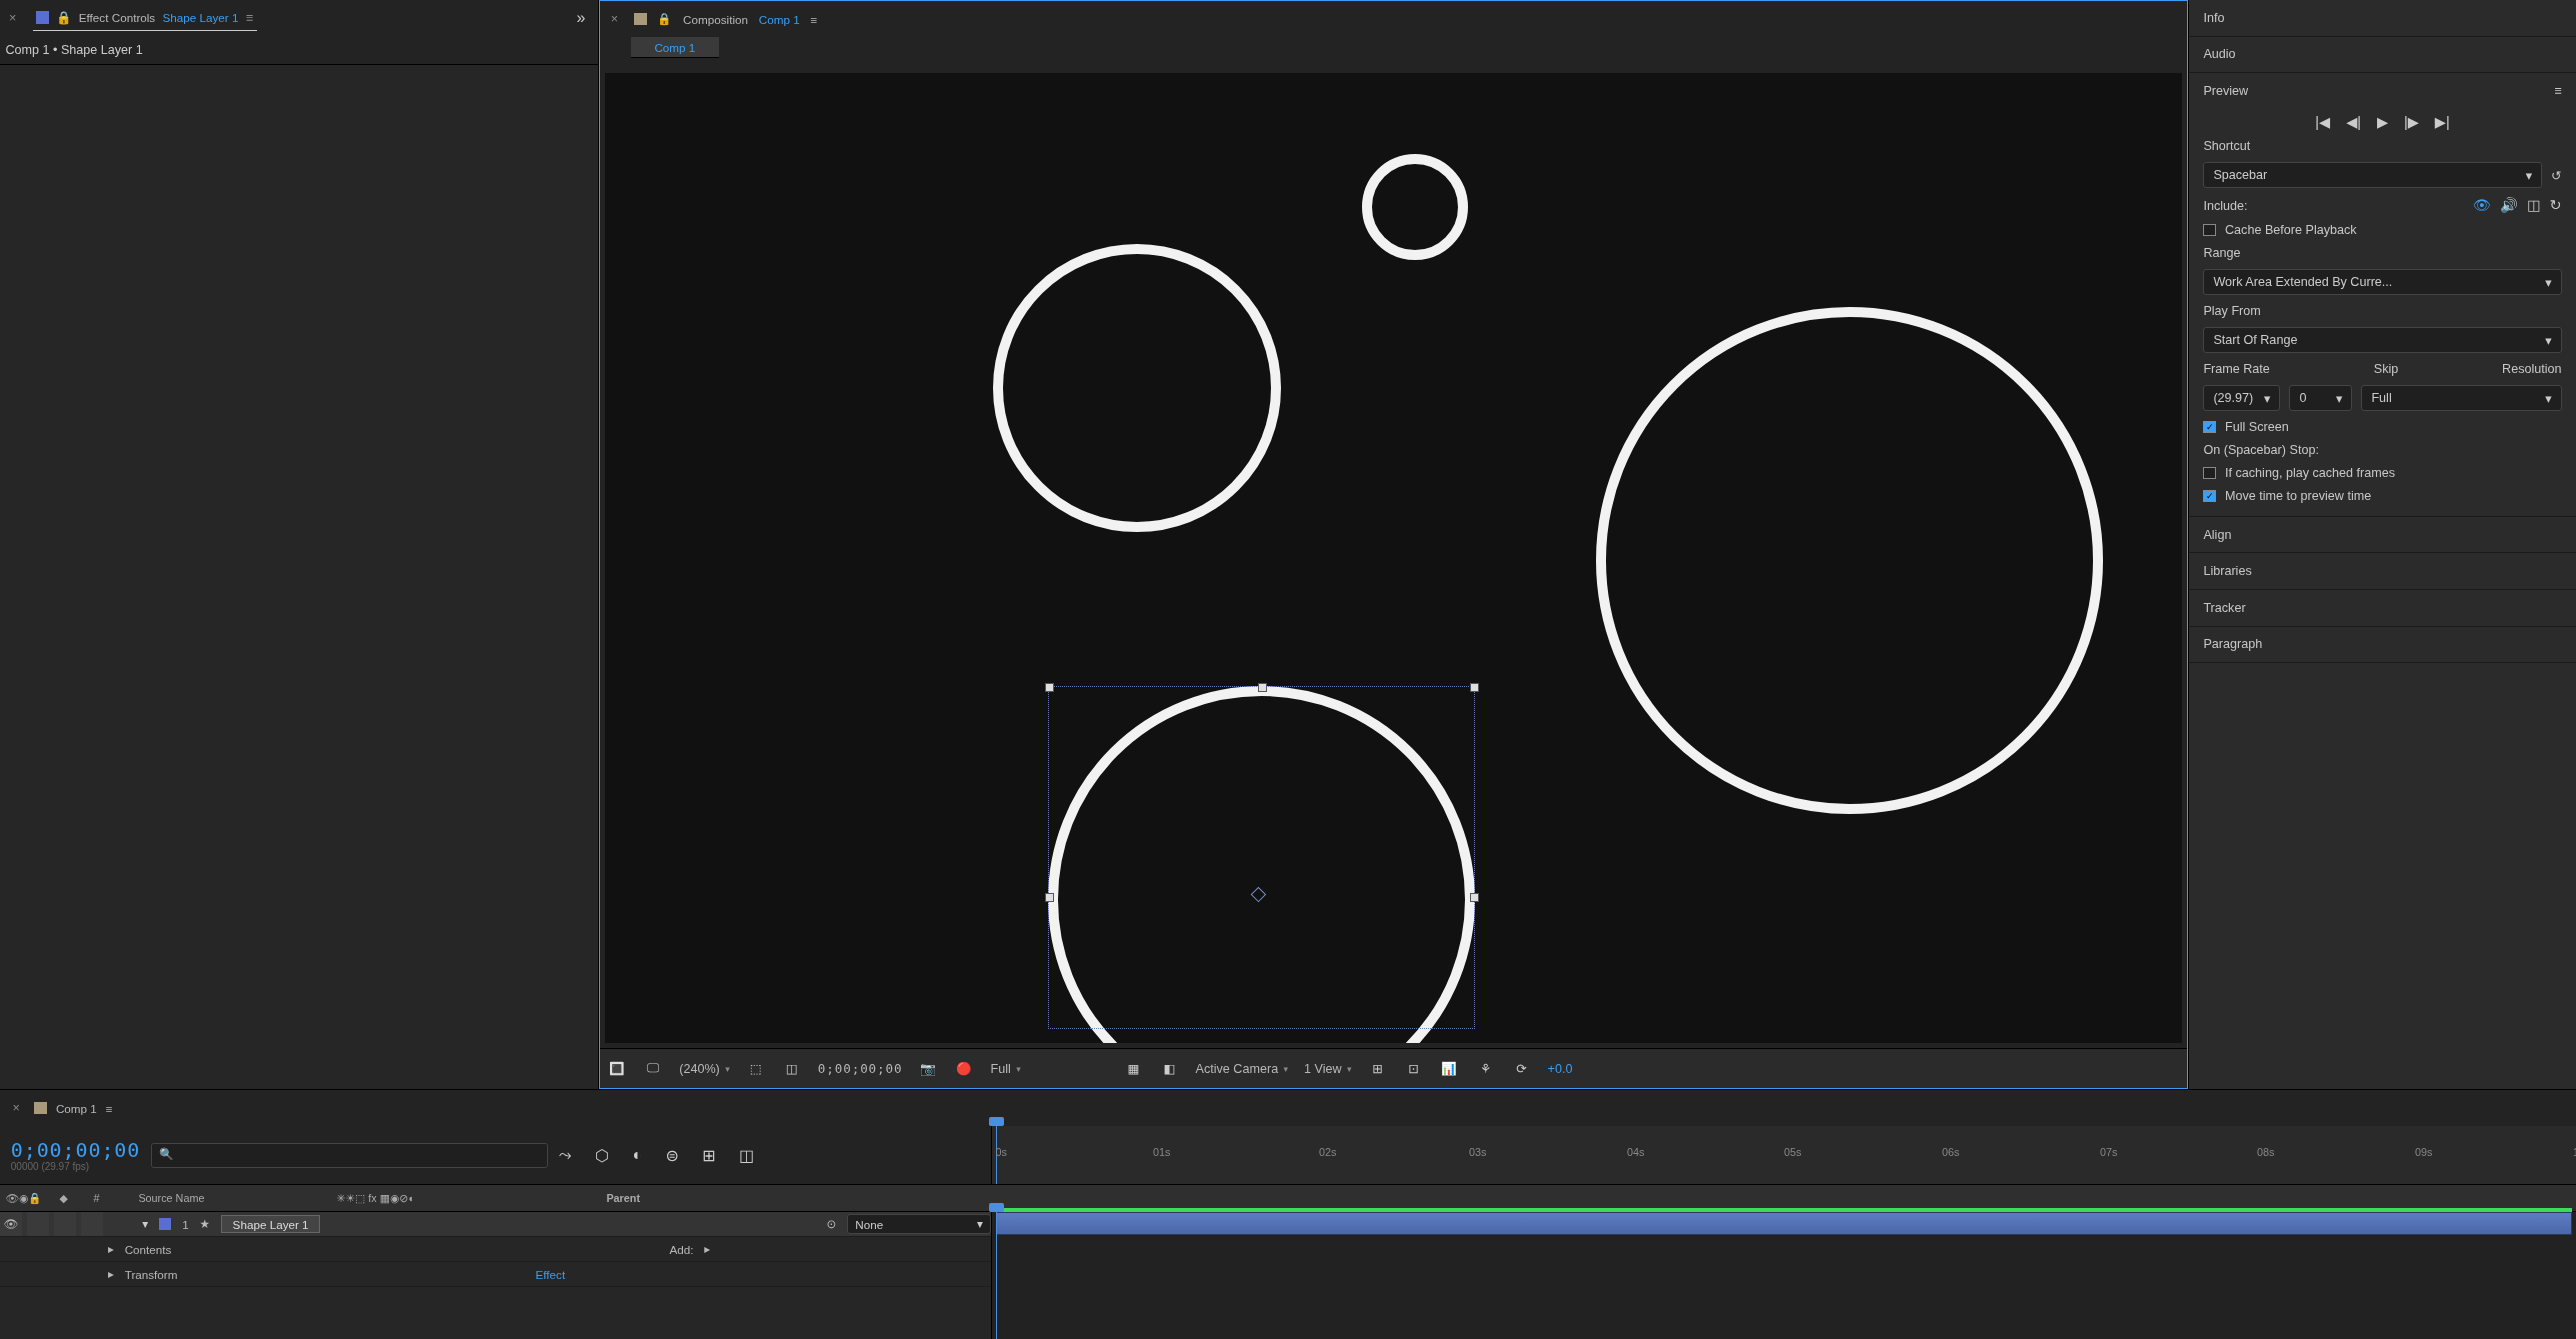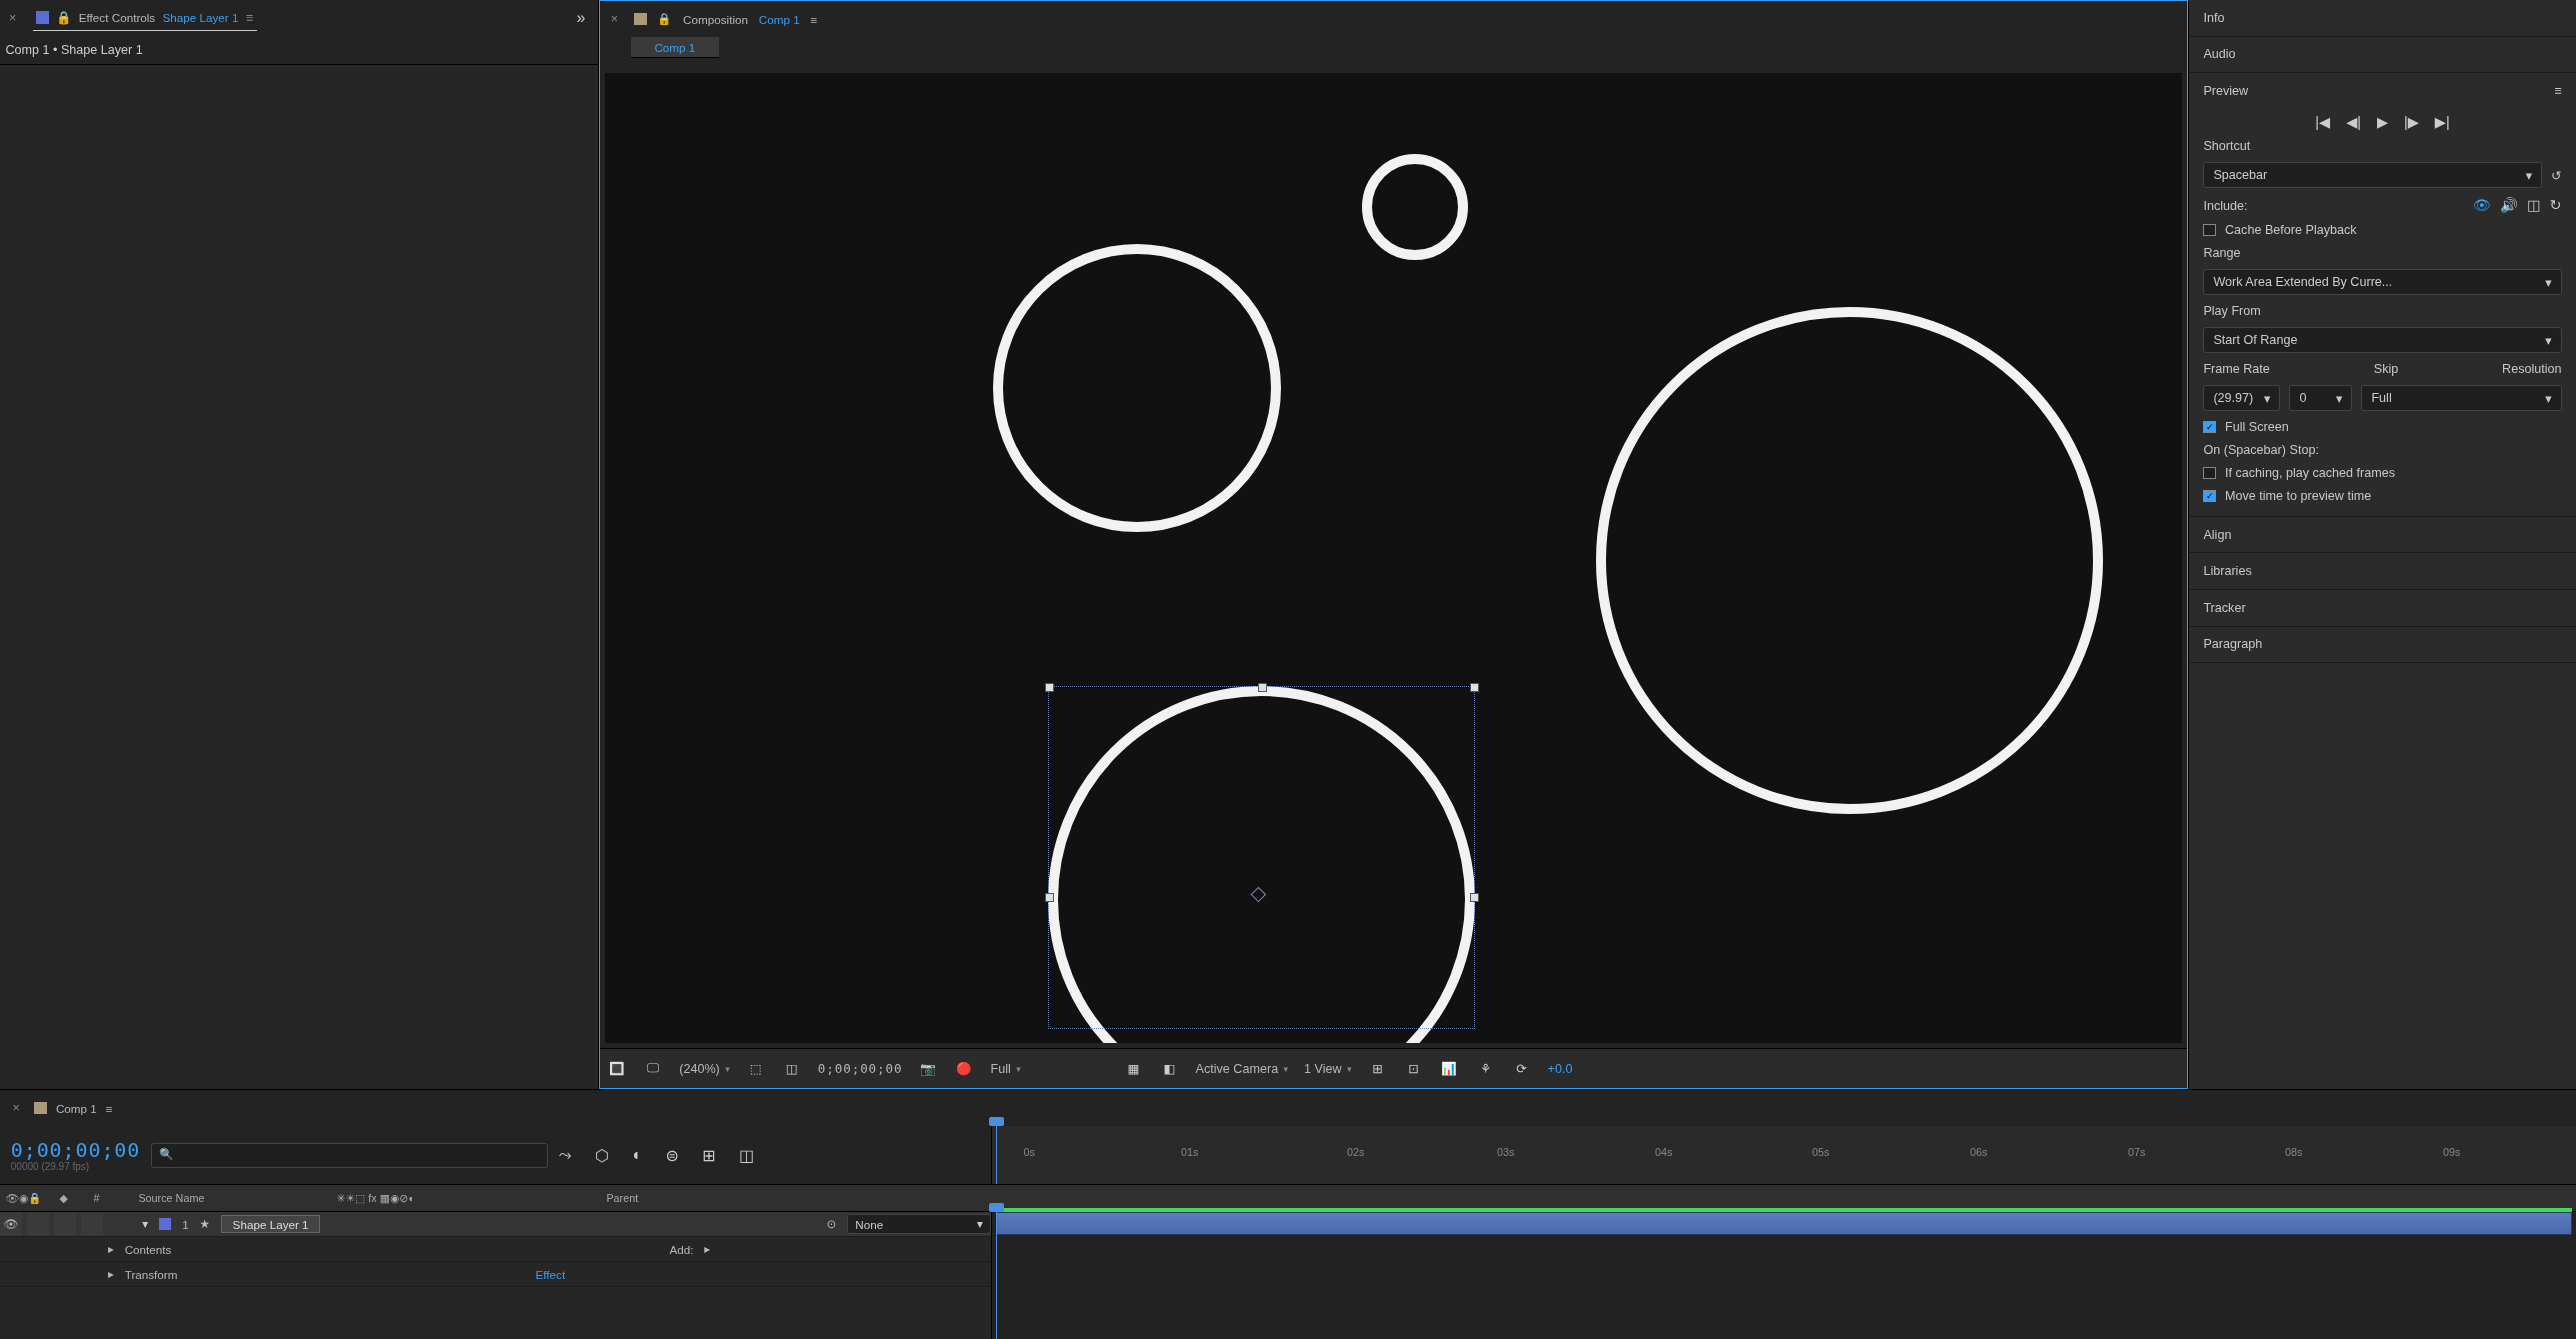--- a/index.html
+++ b/index.html
@@ -58,21 +58,21 @@
 .timeline { flex:1; background:#232323; border-top:0.9px solid #000; display:flex; flex-direction:column;}
 .tl-tabs { height:36px; display:flex; align-items:center; gap:9px; padding:0 7.2px;}
 .tl-tabs .sq { width:12.6px; height:12.6px; background:#a89a7a;}
 .tl-top { height:59px; display:flex; border-bottom:0.9px solid #000;}
 .tl-top-left { width:991px; display:flex; align-items:center; gap:10.8px; padding:0 10.8px;}
 .timecode { color:#3a9ff5; font-size:20px; }
 .timecode-sub { color:#666; font-size:10px; margin-top:-1.8px;}
 .search { background:#1f1f1f; border:0.9px solid #444; border-radius:2.7px; height:25px; width:397px; padding:3.6px 7.2px;}
 .tl-icons { display:flex; gap:23.4px; color:#ccc; font-size:16px; padding-right:27px;}
 .tl-ruler { flex:1; background:#2a2a2a; position:relative; height:100%; border-left:0.9px solid #000;}
-.tick-label { position:absolute; top:20px; color:#888; font-size:10.8px;padding-left:28px;}
+.tick-label { position:absolute; top:20px; color:#888; font-size:10.8px;}
 .tl-head-row { height:27px; display:flex; background:#2f2f2f; border-bottom:0.9px solid #000; font-size:10.8px; color:#aaa; align-items:center;}
 .tl-head-row > div { padding:0 5.4px;}
 .tl-body { display:flex; flex:1;}
 .tl-left { width:991px; background:#262626;}
 .tl-row { height:25px; display:flex; align-items:center; gap:10.8px; padding-left:108px; border-bottom:0.9px solid #1d1d1d; font-size:11.7px;}
 .tl-row.layer { background:#343434; padding-left:0;}
 .tl-row.layer .cells { display:flex; align-items:center; gap:5.4px; height:100%;}
 .cell { width:21.6px; height:100%; display:flex; align-items:center; justify-content:center; background:#3a3a3a;}
 .layer-name { background:#444; padding:1.8px 10.8px; border:0.9px solid #666; color:#ddd;}
 .star { color:#bbb;}
@@ -306,21 +306,21 @@
           <div class="tick-label" style="left: 1423px;">09s</div>
           <div class="tick-label" style="left: 1581px;">10s</div>
         </div>
     </div>
     <div class="tl-head-row">
       <div style="width:54px; display:flex; gap:3.6px;">👁◉🔒</div>
       <div style="width:34px;">◆</div>
       <div style="width:45px;">#</div>
       <div style="width:198px;">Source Name</div>
       <div style="width:270px;">✳☀⬚ fx ▦◉⊘◐</div>
-      <div style="width:108px;">Parent</div>
+      <div style="width:108px;font-weight:bold;">Parent</div>
     </div>
     <div class="tl-body">
       <div class="tl-left">
         <div class="tl-row layer">
           <div class="cells">
             <div class="cell">👁</div>
             <div class="cell"></div>
             <div class="cell"></div>
             <div class="cell"></div>
           </div>

